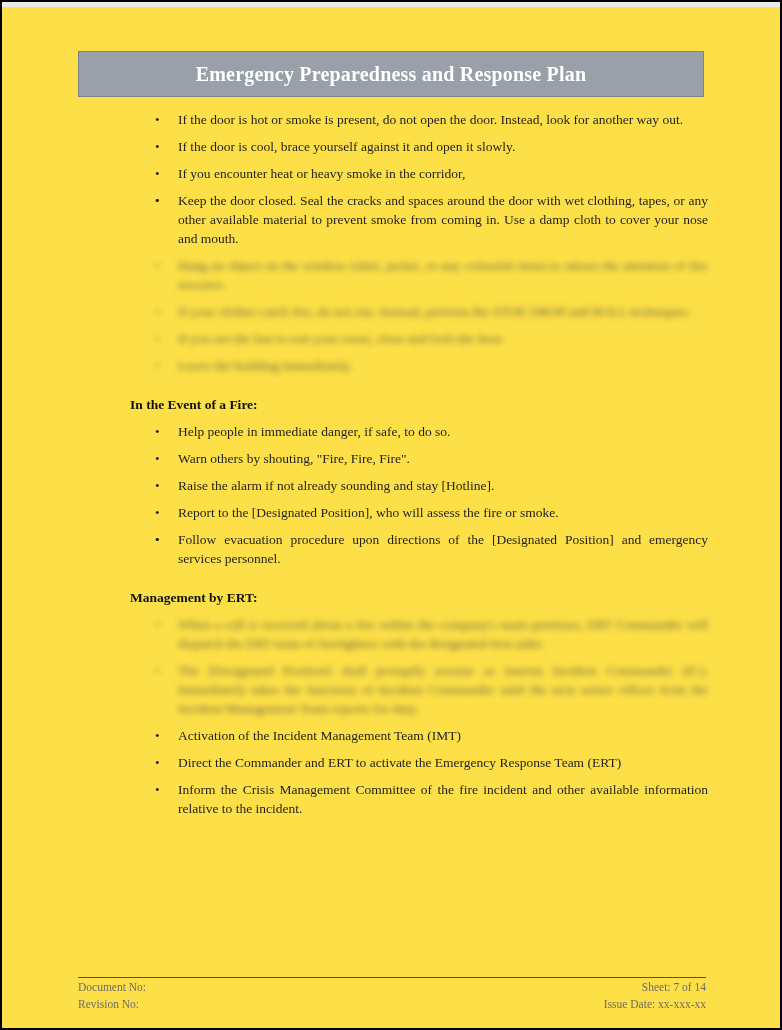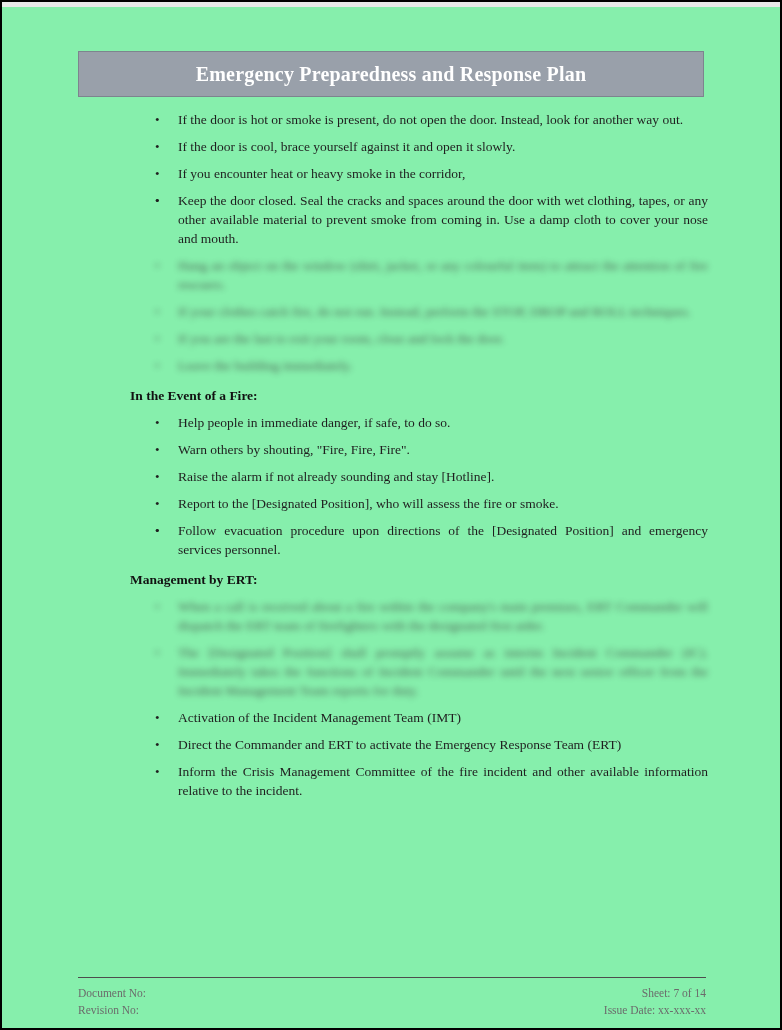--- a/index.html
+++ b/index.html
@@ -6,21 +6,21 @@
   html,body { width:782px; height:1030px; }
   body {
     font-family: "Liberation Serif", "DejaVu Serif", serif;
     background:#ffffff;
     color:#1f1f1f;
     overflow:hidden;
   }
   .page {
     position:relative;
     width:782px; height:1030px;
-    background:#86efac;
+    background:#fde047;
     border:2px solid #000000;
   }
   .top-strip {
     position:absolute; top:0; left:0; right:0;
     height:5px; background:#e9e9e9;
   }
   .banner {
     position:absolute;
     left:76px; top:49px;
     width:626px; height:46px;
@@ -35,21 +35,21 @@
     letter-spacing:.2px;
   }
   .content {
     position:absolute;
     left:128px; top:108px;
     width:578px;
   }
   h2.sec-heading {
     font-size:13.5px;
     font-weight:bold;
-    margin-top:13px;
+    margin-top:22px;
     margin-bottom:9px;
     color:#111111;
   }
   ul.blist { list-style:none; }
   li.bitem {
     position:relative;
     padding-left:48px;
     margin-bottom:8px;
     font-size:13.5px;
     line-height:19px;
@@ -59,21 +59,21 @@
     position:absolute;
     left:25px; top:0;
     font-size:13px;
   }
   .blurred { color:#3f3f3f; filter:blur(3px); opacity:.8; }
   .footer {
     position:absolute;
     left:76px; top:975px;
     width:628px;
     border-top:1.2px solid #4d4d4d;
-    padding-top:7px;
+    padding-top:1px;
     font-size:11.5px;
     line-height:17px;
     color:#6b6b6b;
   }
   .footer-row {
     display:flex;
     justify-content:space-between;
   }
 </style>
 </head>

